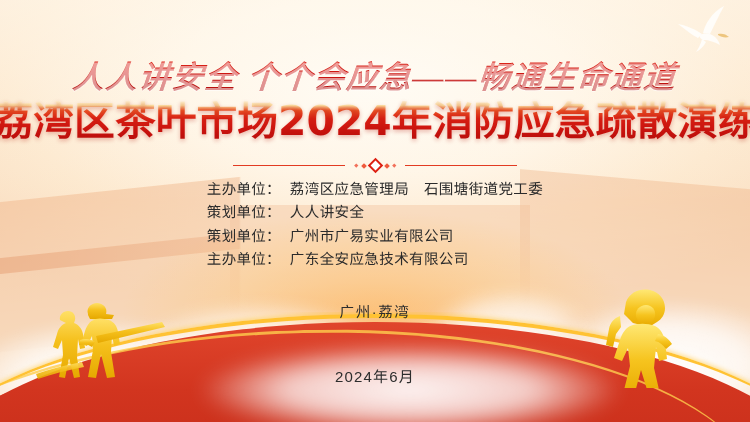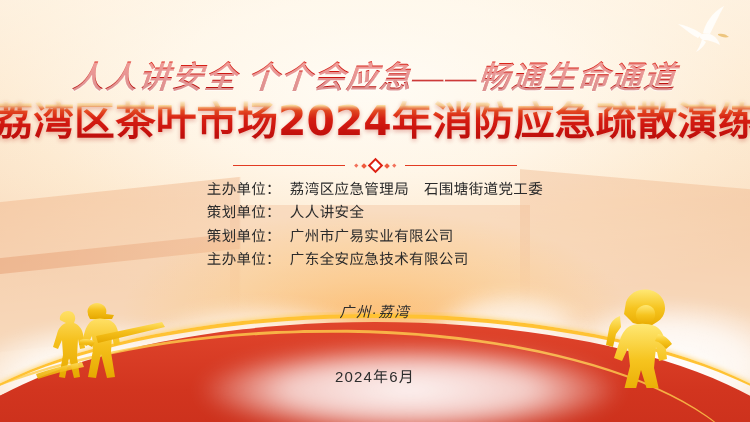--- a/index.html
+++ b/index.html
@@ -230,21 +230,20 @@
   
   .meta{
     position:absolute; top:300px; left:0; right:0;
     text-align:center;
     color:#2d2d2d;
   }
   .meta .place{
     font-size:14.5px;
     letter-spacing:1.6px;
     margin-bottom:5px;
-    font-style:italic;
   }
   .meta .date{
     font-size:15px;
     letter-spacing:1.2px;
     margin-top:44px;
   }
 </style>
 </head>
 <body>
 

